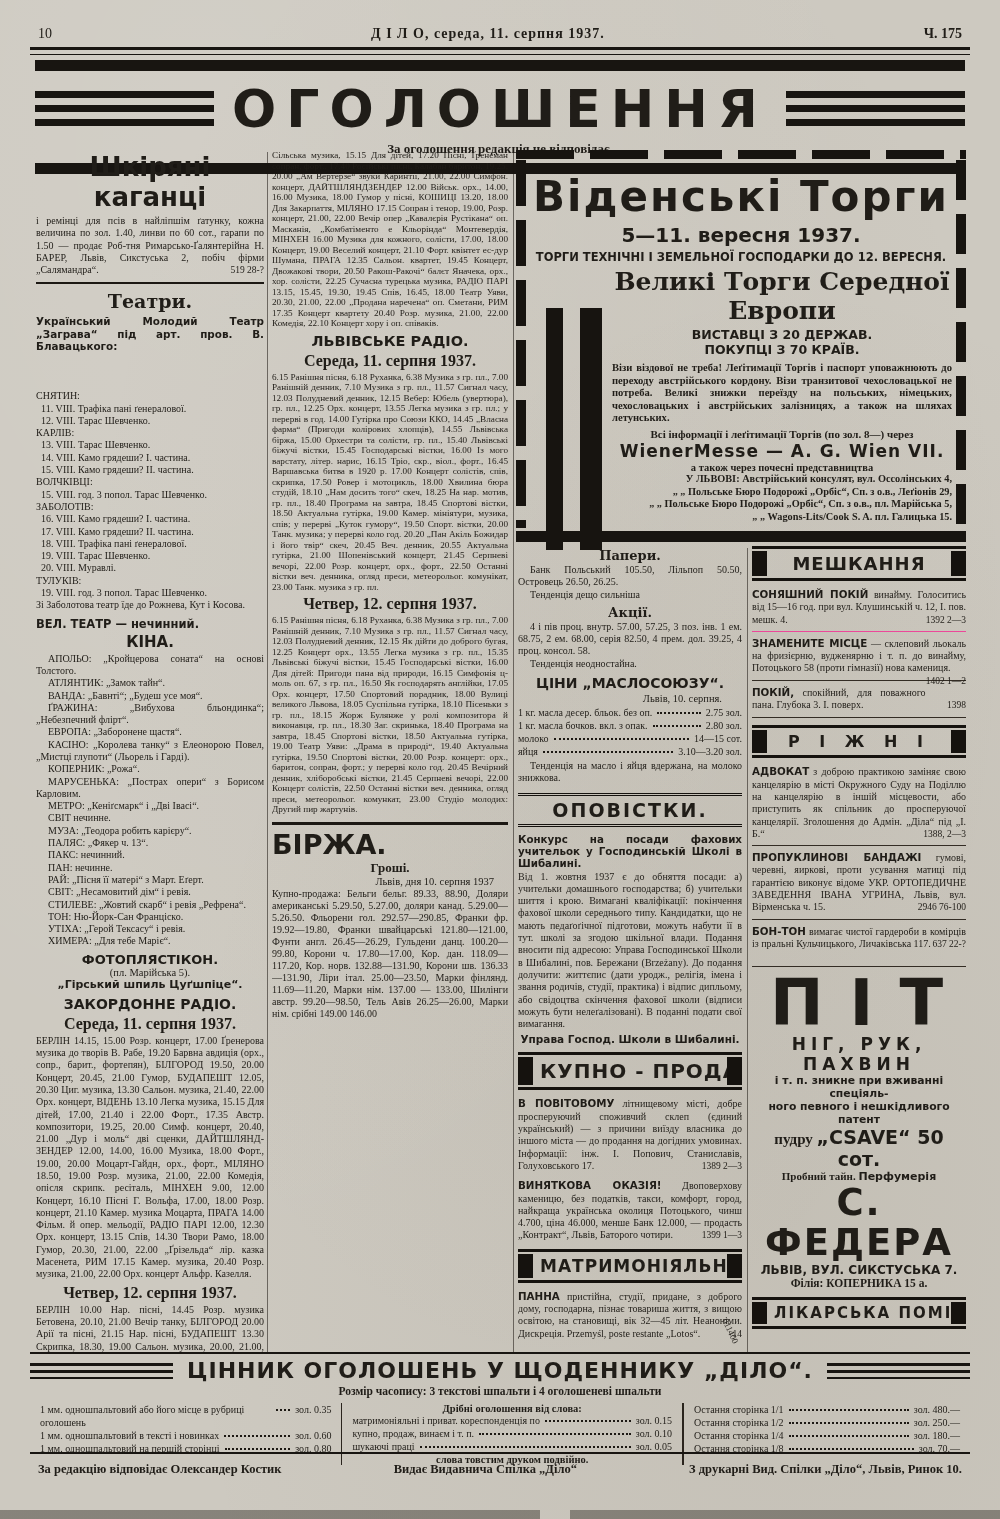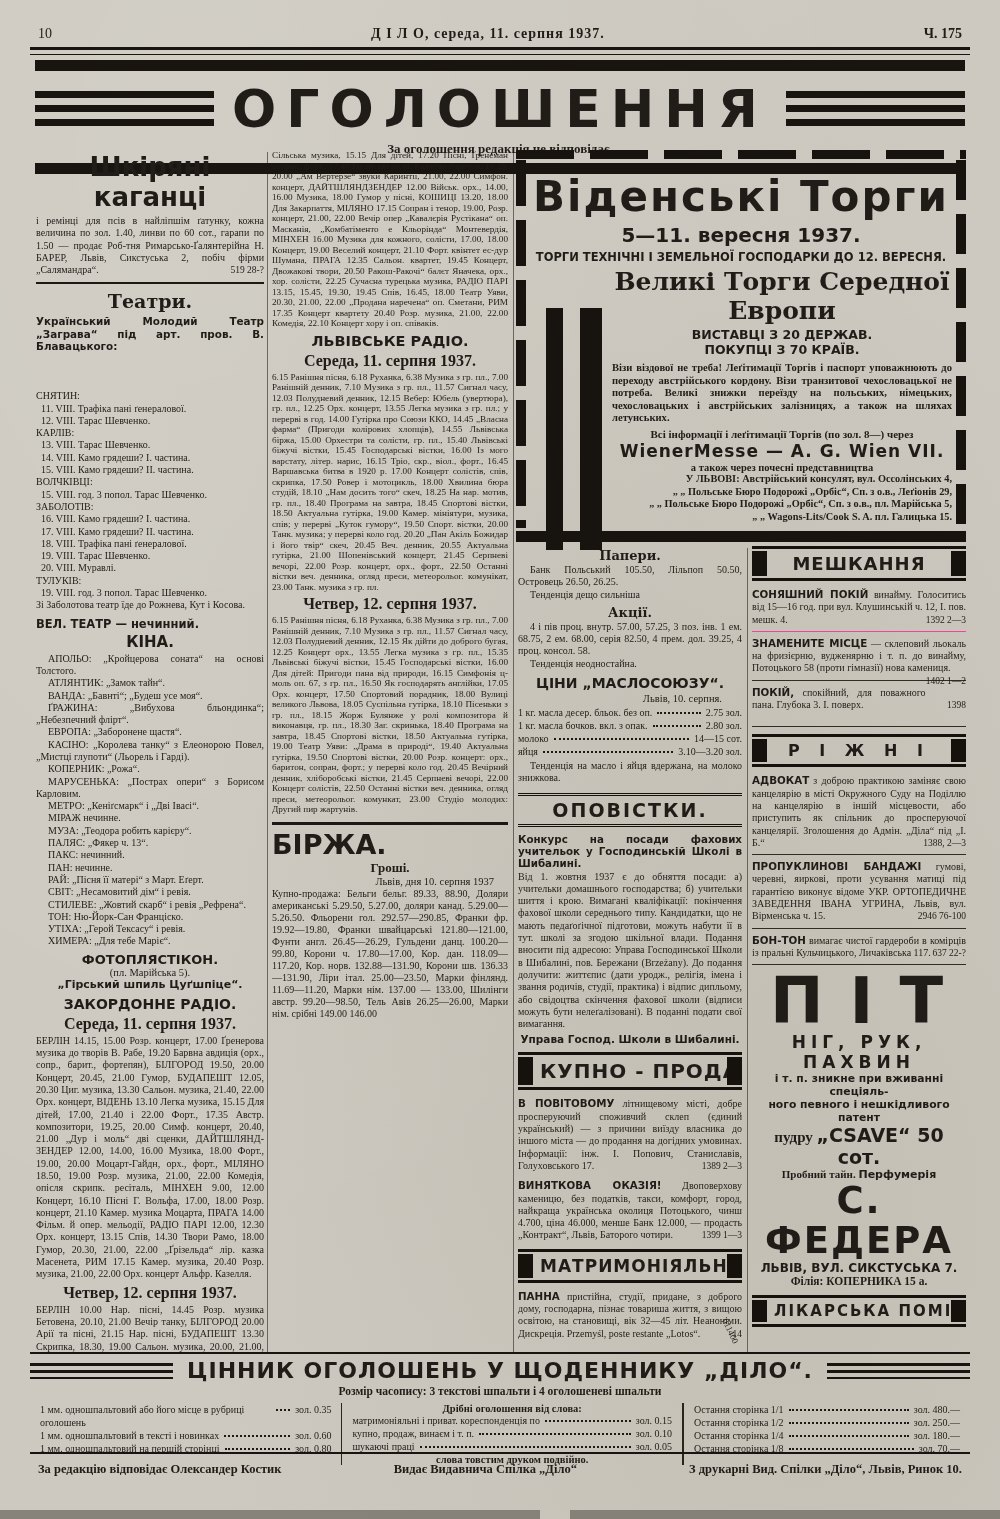--- a/index.html
+++ b/index.html
@@ -155,21 +155,21 @@
 
     <div class="ind">АПОЛЬО: „Кройцерова соната“ на основі Толстого.</div>
         <div class="ind">АТЛЯНТИК: „Замок тайн“.</div>
         <div class="ind">ВАНДА: „Бавнті“; „Будеш усе моя“.</div>
         <div class="ind">ҐРАЖИНА: „Вибухова бльондинка“; „Небезпечний флірт“.</div>
         <div class="ind">ЕВРОПА: „Заборонене щастя“.</div>
         <div class="ind">КАСІНО: „Королева танку“ з Елеонорою Повел, „Мистці глупоти“ (Льорель і Гарді).</div>
         <div class="ind">КОПЕРНИК: „Рожа“.</div>
         <div class="ind">МАРУСЕНЬКА: „Пострах опери“ з Борисом Карловим.</div>
         <div class="ind">МЕТРО: „Кеніґсмарк“ і „Дві Івасі“.</div>
-        <div class="ind">МІРАЖ нечинне.</div>
+        <div class="ind">СВІТ нечинне.</div>
         <div class="ind">МУЗА: „Теодора робить карієру“.</div>
         <div class="ind">ПАЛЯС: „Фякер ч. 13“.</div>
         <div class="ind">ПАКС: нечинний.</div>
         <div class="ind">ПАН: нечинне.</div>
         <div class="ind">РАЙ: „Пісня її матері“ з Март. Еґерт.</div>
         <div class="ind">СВІТ: „Несамовитий дім“ і ревія.</div>
         <div class="ind">СТИЛЕВЕ: „Жовтий скарб“ і ревія „Рефрена“.</div>
         <div class="ind">ТОН: Ню-Йорк-Сан Франціско.</div>
         <div class="ind">УТІХА: „Герой Тексасу“ і ревія.</div>
         <div class="ind">ХИМЕРА: „Для тебе Маріє“.</div>
@@ -311,37 +311,37 @@
   <div>
 
       <div style="border-bottom:1px solid #ec4899;padding-bottom:5px;margin-bottom:5px;">
         <p class="body" style="margin:0;"><span class="bold" style="font-family:'DejaVu Sans',sans-serif;font-size:10.3px;">СОНЯШНИЙ ПОКІЙ</span> <span>винайму. Голоситись від 15—16 год. при вул. Клушинській ч. 12, І. пов. мешк. 4.</span> <span class="ref">1392  2—3</span></p>
       </div>
 
       <div style="border-bottom:1px solid #332c24;padding-bottom:5px;margin-bottom:5px;">
         <p class="body" style="margin:0;"><span class="bold" style="font-family:'DejaVu Sans',sans-serif;font-size:10.3px;">ЗНАМЕНИТЕ МІСЦЕ</span> <span>— склеповий льокаль на фризієрню, вудженярню і т. п. до винайму, Потоцького 58 (проти гімназії) нова камениця.</span> <span class="ref">1402  1—2</span></p>
       </div>
 
-      <div style="border-bottom:1px solid #332c24;padding-bottom:15px;margin-bottom:5px;">
+      <div style="border-bottom:1px solid #332c24;padding-bottom:6px;margin-bottom:5px;">
         <p class="body" style="margin:0;"><span class="bold" style="font-family:'DejaVu Sans',sans-serif;font-size:10.3px;">ПОКІЙ,</span> <span>спокійний, для поважного пана. Глубока 3. І. поверх.</span> <span class="ref">1398</span></p>
       </div>
     </div>
   <div class="sbanner sp8"><span class="bt" style="font-size:16px;">Р І Ж Н І</span></div>
   <div>
 
       <div style="border-bottom:1px solid #332c24;padding-bottom:5px;margin-bottom:5px;">
         <p class="body" style="margin:0;"><span class="bold" style="font-family:'DejaVu Sans',sans-serif;font-size:10.3px;">АДВОКАТ</span> <span>з доброю практикою заміняє свою канцелярію в місті Окружного Суду на Поділлю на канцелярію в іншій місцевости, або приступить як спільник до просперуючої канцелярії. Зголошення до Адмін. „Діла“ під „І. Б.“</span> <span class="ref">1388,  2—3</span></p>
       </div>
 
       <div style="border-bottom:1px solid #332c24;padding-bottom:5px;margin-bottom:5px;">
         <p class="body" style="margin:0;"><span class="bold" style="font-family:'DejaVu Sans',sans-serif;font-size:10.3px;">ПРОПУКЛИНОВІ БАНДАЖІ</span> <span>гумові, черевні, яиркові, проти усування матиці під гарантією виконує відоме УКР. ОРТОПЕДИЧНЕ ЗАВЕДЕННЯ ІВАНА УГРИНА, Львів, вул. Вірменська ч. 15.</span> <span class="ref">2946 76-100</span></p>
       </div>
 
 
-      <div style="border-bottom:1px solid #332c24;padding-bottom:5px;margin-bottom:5px;">
+      <div style="border-bottom:1px solid #332c24;padding-bottom:16px;margin-bottom:5px;">
         <p class="body" style="margin:0;"><span class="bold" style="font-family:'DejaVu Sans',sans-serif;font-size:10.3px;">БОН-ТОН</span> <span>вимагає чистої гардероби в комірців із пральні Кульчицького, Личаківська 117.</span> <span class="ref">637 22-?</span></p>
       </div>
     </div>
   <div style="margin-top:4px;">
     <div class="pit-t">ПІТ</div>
     <div class="pit-2">НІГ, РУК, ПАХВИН</div>
     <div class="pit-3">
       <div>і т. п. зникне при вживанні спеціяль-</div>
       <div>ного певного і нешкідливого патент</div>
     </div>

